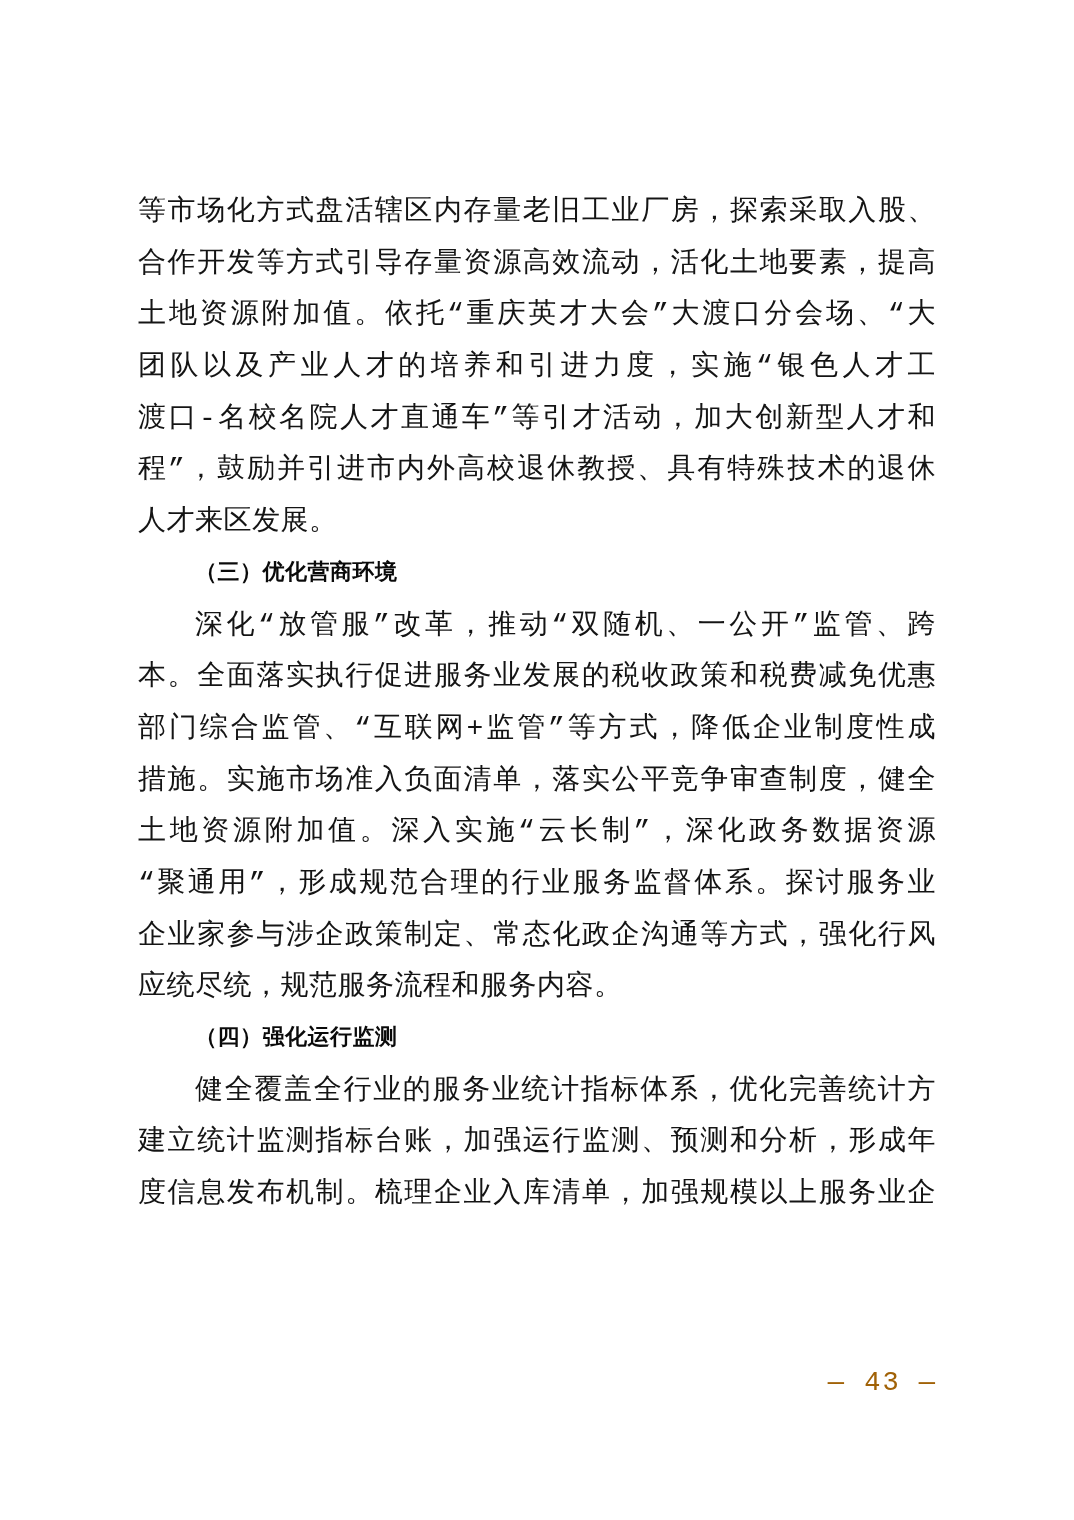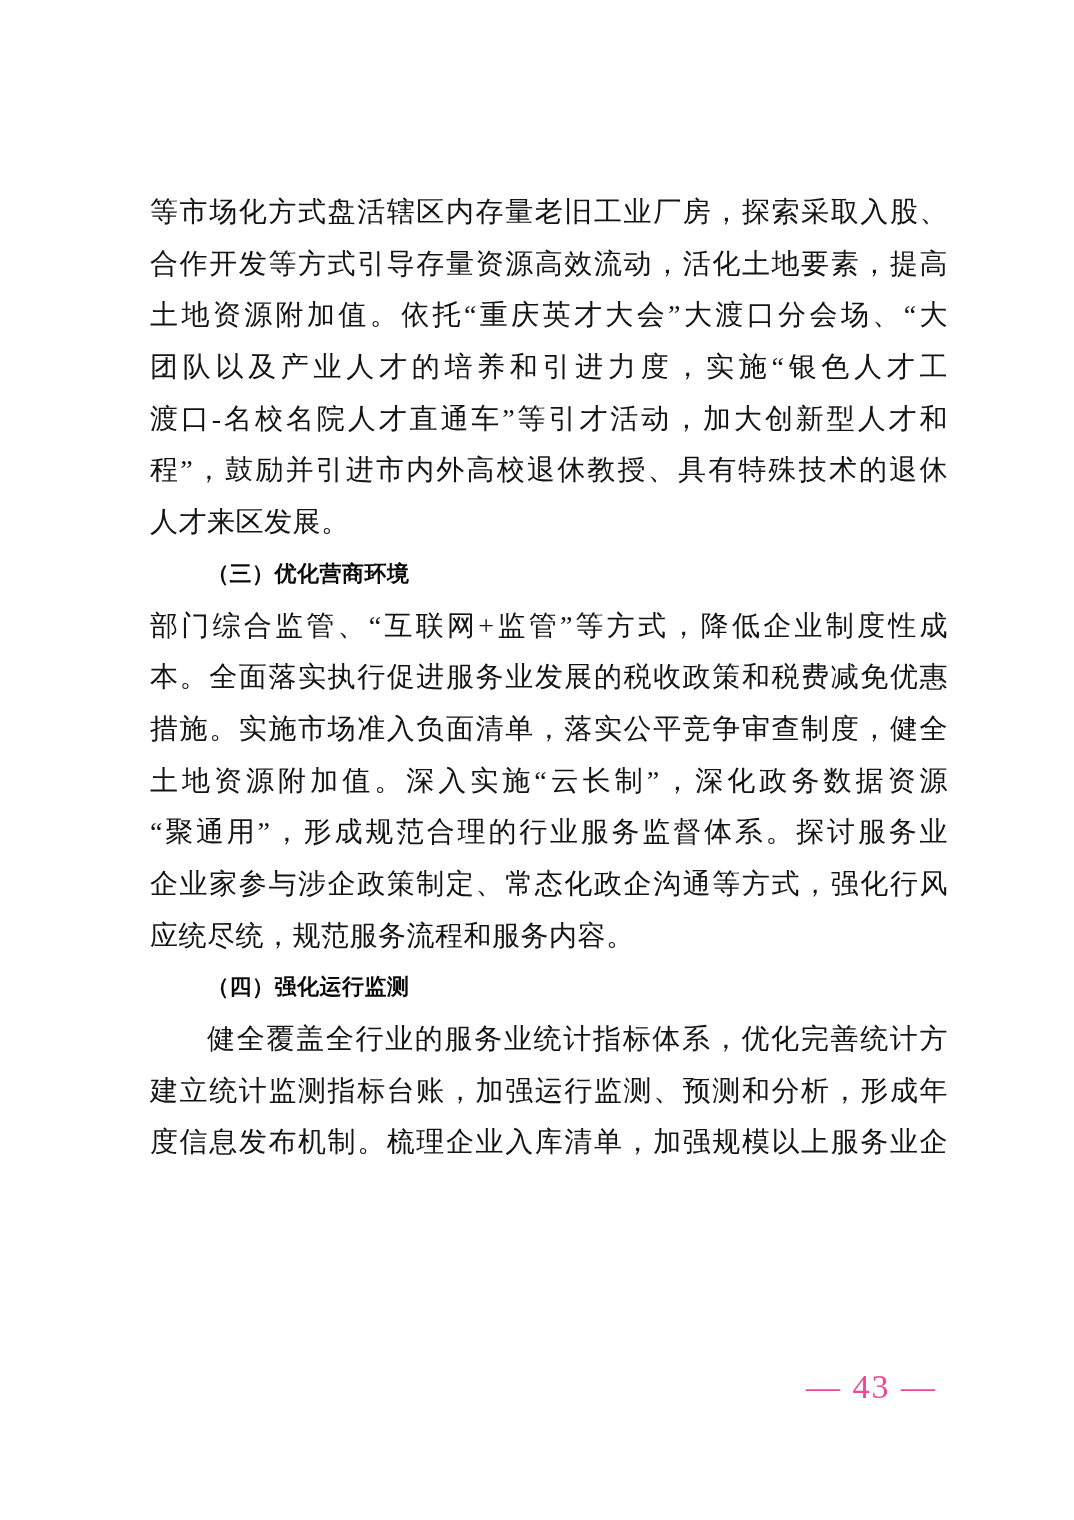--- a/index.html
+++ b/index.html
@@ -10,23 +10,24 @@
   .page {
     position: relative;
     width: 1074px;
     height: 1520px;
     background: #ffffff;
     overflow: hidden;
     font-family: "Liberation Serif", serif;
   }
   .content {
     position: absolute;
-    left: 150px;
+    left: 138px;
     top: 186px;
     width: 798px;
+    font-family: Liberation Mono, monospace;
   }
   .line {
     height: 51.7px;
     line-height: 51.7px;
     font-size: 28px;
     color: #141414;
     letter-spacing: 0.5px;
     overflow: hidden;
   }
   .just {
@@ -45,41 +46,42 @@
     font-weight: bold;
     font-size: 22px;
     color: #0a0a0a;
     text-align: left;
     text-align-last: left;
   }
   .footer {
     position: absolute;
     top: 1368px;
     right: 137px;
-    font-size: 34px;
-    color: #ec4899;
+    font-size: 27px;
+    color: #a16207;
     letter-spacing: 2px;
-    font-family: Liberation Serif, serif;
+    font-family: Liberation Mono, monospace;
   }
 </style>
 </head>
 <body>
 
 <div class="page">
   <div class="content">
       <div class="line just">等市场化方式盘活辖区内存量老旧工业厂房，探索采取入股、</div>
       <div class="line just">合作开发等方式引导存量资源高效流动，活化土地要素，提高</div>
       <div class="line just">土地资源附加值。依托“重庆英才大会”大渡口分会场、“大</div>
       <div class="line just">团队以及产业人才的培养和引进力度，实施“银色人才工</div>
       <div class="line just">渡口-名校名院人才直通车”等引才活动，加大创新型人才和</div>
       <div class="line just">程”，鼓励并引进市内外高校退休教授、具有特殊技术的退休</div>
       <div class="line last">人才来区发展。</div>
       <div class="line heading indent">（三）优化营商环境</div>
+      <div class="line just indent">深化“放管服”改革，推动“双随机、一公开”监管、跨</div>
+      <div class="line just">本。全面落实执行促进服务业发展的税收政策和税费减免优惠</div>
       <div class="line just">部门综合监管、“互联网+监管”等方式，降低企业制度性成</div>
-      <div class="line just">本。全面落实执行促进服务业发展的税收政策和税费减免优惠</div>
       <div class="line just">措施。实施市场准入负面清单，落实公平竞争审查制度，健全</div>
       <div class="line just">土地资源附加值。深入实施“云长制”，深化政务数据资源</div>
       <div class="line just">“聚通用”，形成规范合理的行业服务监督体系。探讨服务业</div>
       <div class="line just">企业家参与涉企政策制定、常态化政企沟通等方式，强化行风</div>
       <div class="line last">应统尽统，规范服务流程和服务内容。</div>
       <div class="line heading indent">（四）强化运行监测</div>
       <div class="line just indent">健全覆盖全行业的服务业统计指标体系，优化完善统计方</div>
       <div class="line just">建立统计监测指标台账，加强运行监测、预测和分析，形成年</div>
       <div class="line just">度信息发布机制。梳理企业入库清单，加强规模以上服务业企</div>
     </div>

